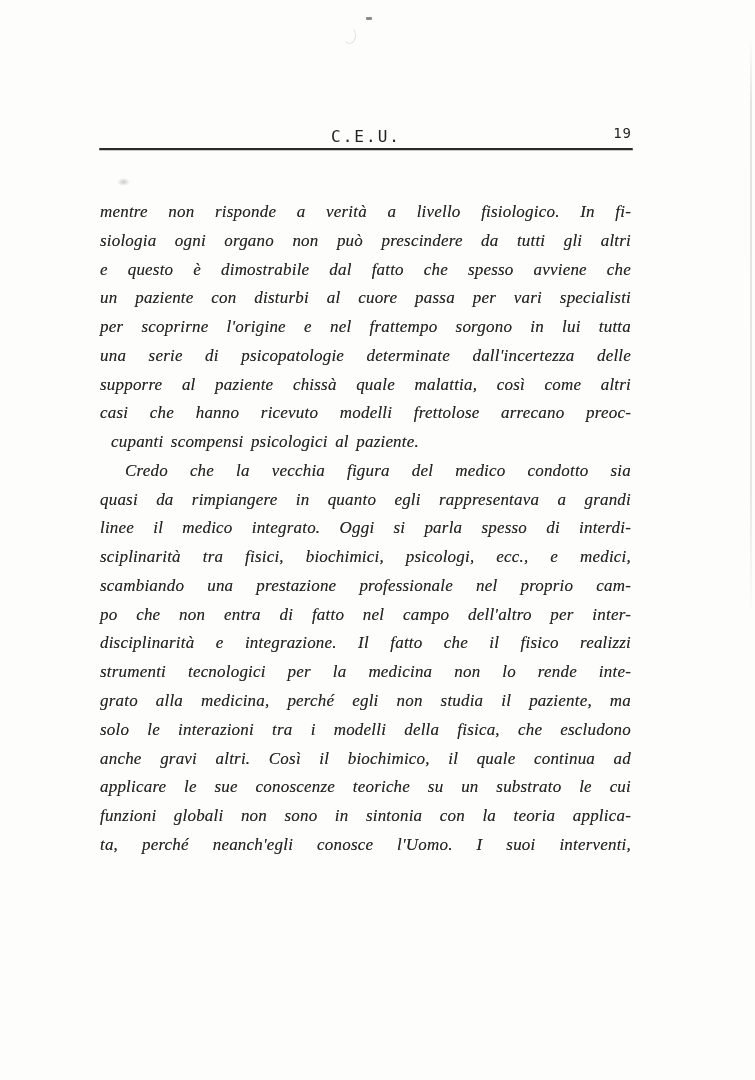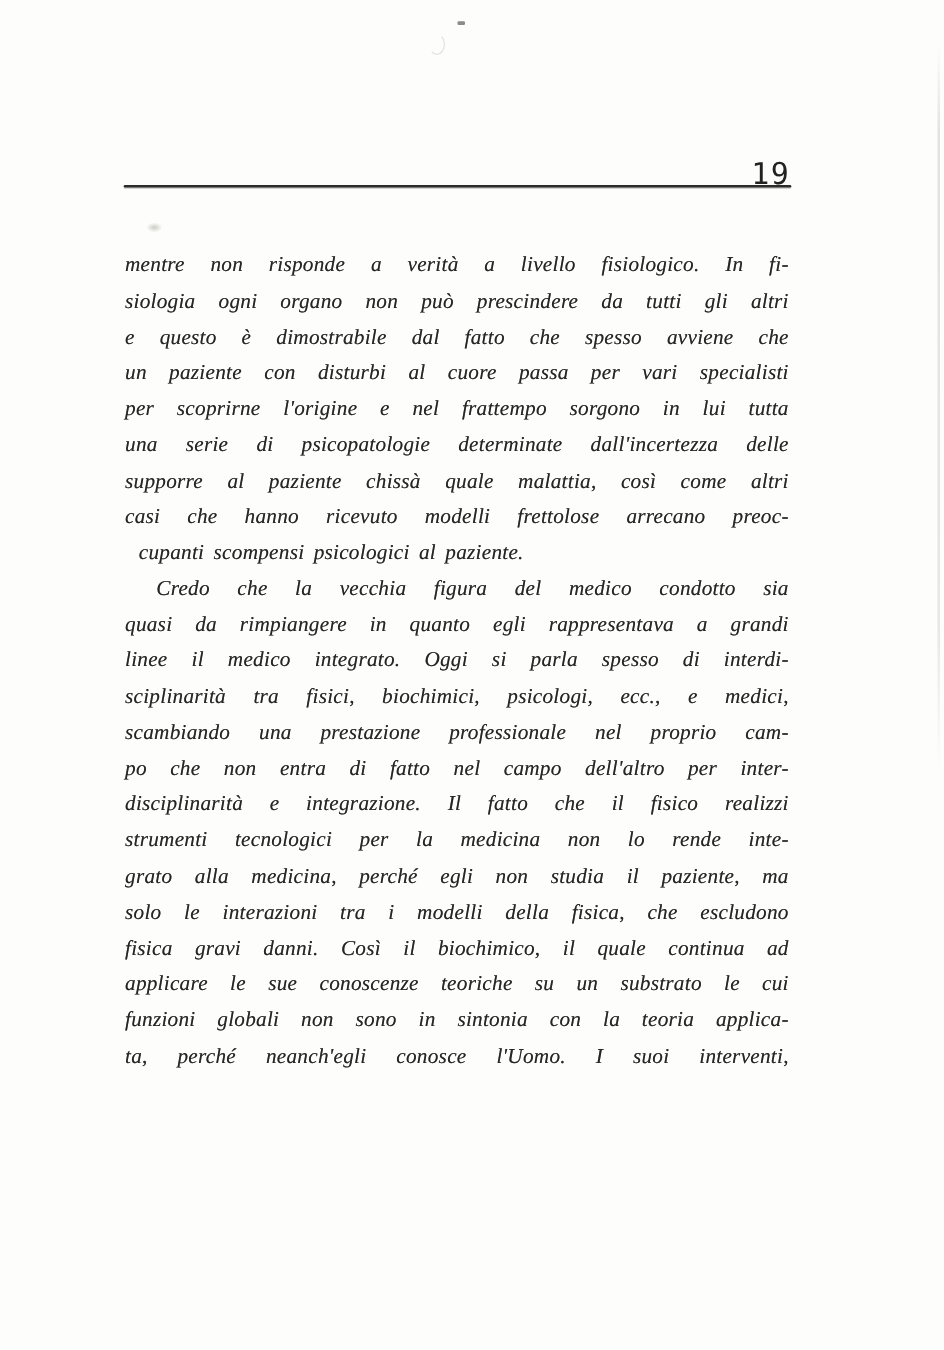--- a/index.html
+++ b/index.html
@@ -30,21 +30,21 @@
     letter-spacing: 2px;
     color: #222;
   }
   .hdr-page {
     position: absolute;
     left: 552px;
     top: 125px;
     width: 80px;
     text-align: right;
     font-family: "DejaVu Sans Mono", monospace;
-    font-size: 24px;
+    font-size: 14px;
     letter-spacing: 1px;
     color: #222;
   }
   .hdr-rule {
     position: absolute;
     left: 99px;
     top: 148px;
     width: 534px;
     height: 2px;
     background: #2b2b2b;
@@ -118,20 +118,21 @@
       rgba(205,205,200,0.55) 12%,
       rgba(208,208,203,0.5) 80%,
       rgba(210,210,205,0) 100%);
   }
 </style>
 </head>
 <body>
 
 <div class="page">
 
+  <div class="hdr-center">C.E.U.</div>
 
   <div class="hdr-page">19</div>
 
   <div class="hdr-rule"></div>
 
   <div class="textcol" id="bodycol">
       <div class="line">mentre non risponde a verità a livello fisiologico. In fi-</div>
       <div class="line">siologia ogni organo non può prescindere da tutti gli altri</div>
       <div class="line">e questo è dimostrabile dal fatto che spesso avviene che</div>
       <div class="line">un paziente con disturbi al cuore passa per vari specialisti</div>
@@ -143,21 +144,21 @@
       <div class="line indent">Credo che la vecchia figura del medico condotto sia</div>
       <div class="line">quasi da rimpiangere in quanto egli rappresentava a grandi</div>
       <div class="line">linee il medico integrato. Oggi si parla spesso di interdi-</div>
       <div class="line">sciplinarità tra fisici, biochimici, psicologi, ecc., e medici,</div>
       <div class="line">scambiando una prestazione professionale nel proprio cam-</div>
       <div class="line">po che non entra di fatto nel campo dell'altro per inter-</div>
       <div class="line">disciplinarità e integrazione. Il fatto che il fisico realizzi</div>
       <div class="line">strumenti tecnologici per la medicina non lo rende inte-</div>
       <div class="line">grato alla medicina, perché egli non studia il paziente, ma</div>
       <div class="line">solo le interazioni tra i modelli della fisica, che escludono</div>
-      <div class="line">fisica gravi danni. Così il biochimico, il quale continua ad</div>
+      <div class="line">anche gravi altri. Così il biochimico, il quale continua ad</div>
       <div class="line">applicare le sue conoscenze teoriche su un substrato le cui</div>
       <div class="line">funzioni globali non sono in sintonia con la teoria applica-</div>
       <div class="line">ta, perché neanch'egli conosce l'Uomo. I suoi interventi,</div>
     </div>
 
   <div class="speck"></div>
   <div class="curl"></div>
   <div class="smudge"></div>
   <div class="scan-edge"></div>
 

